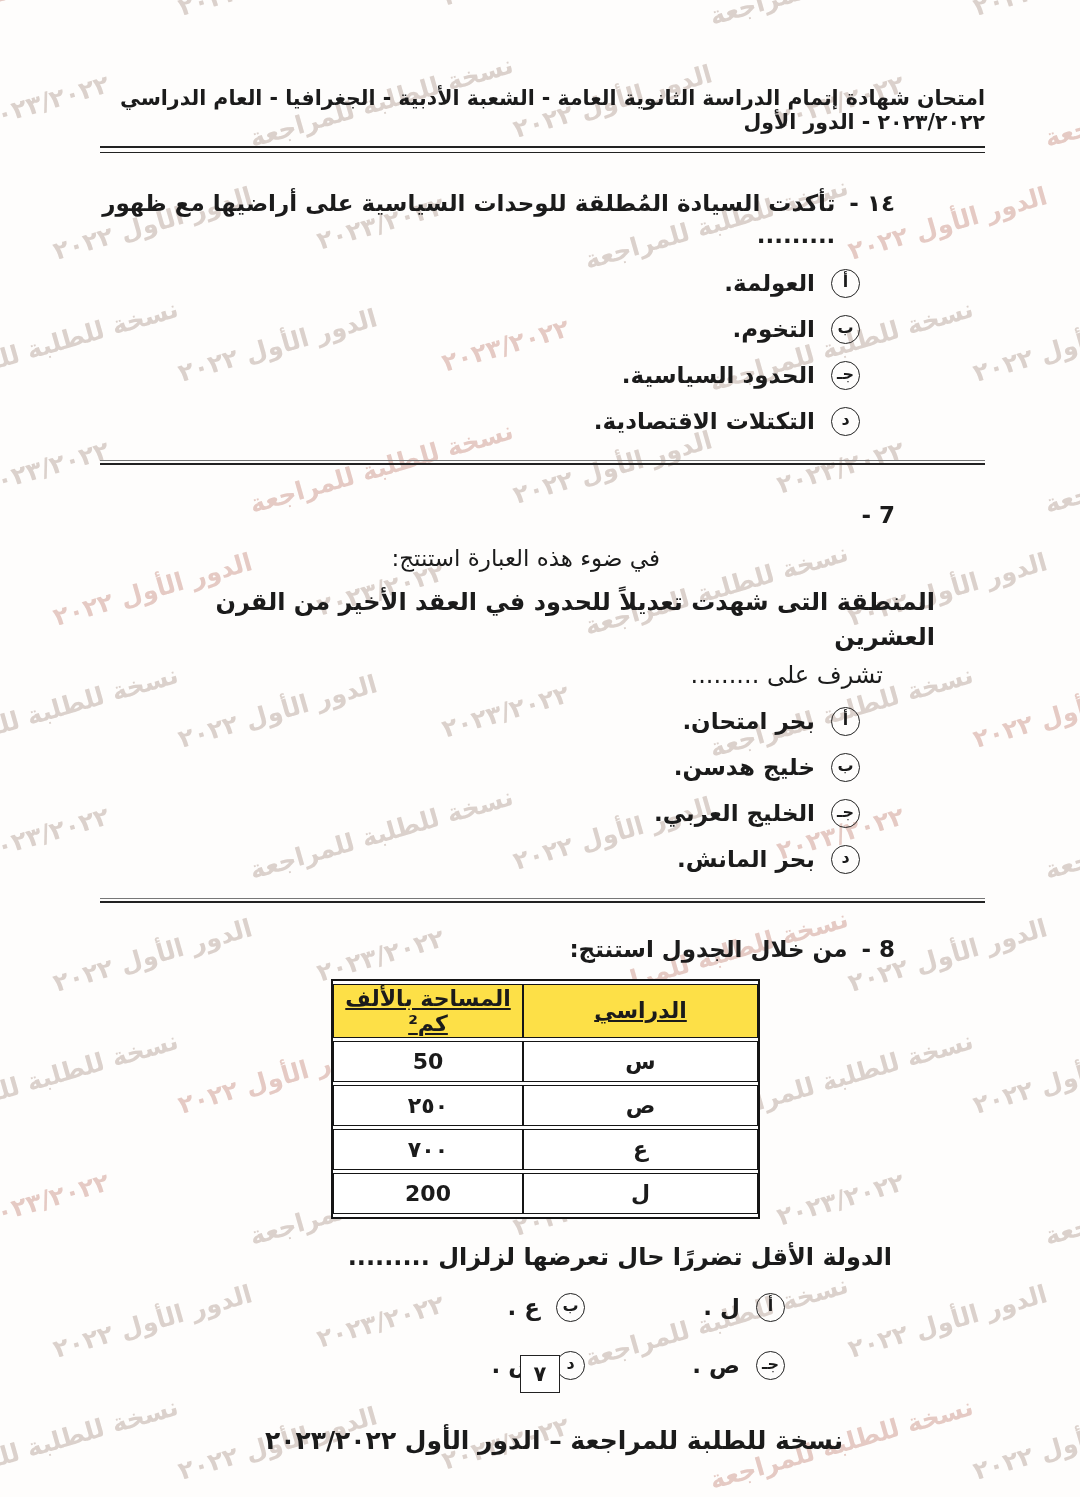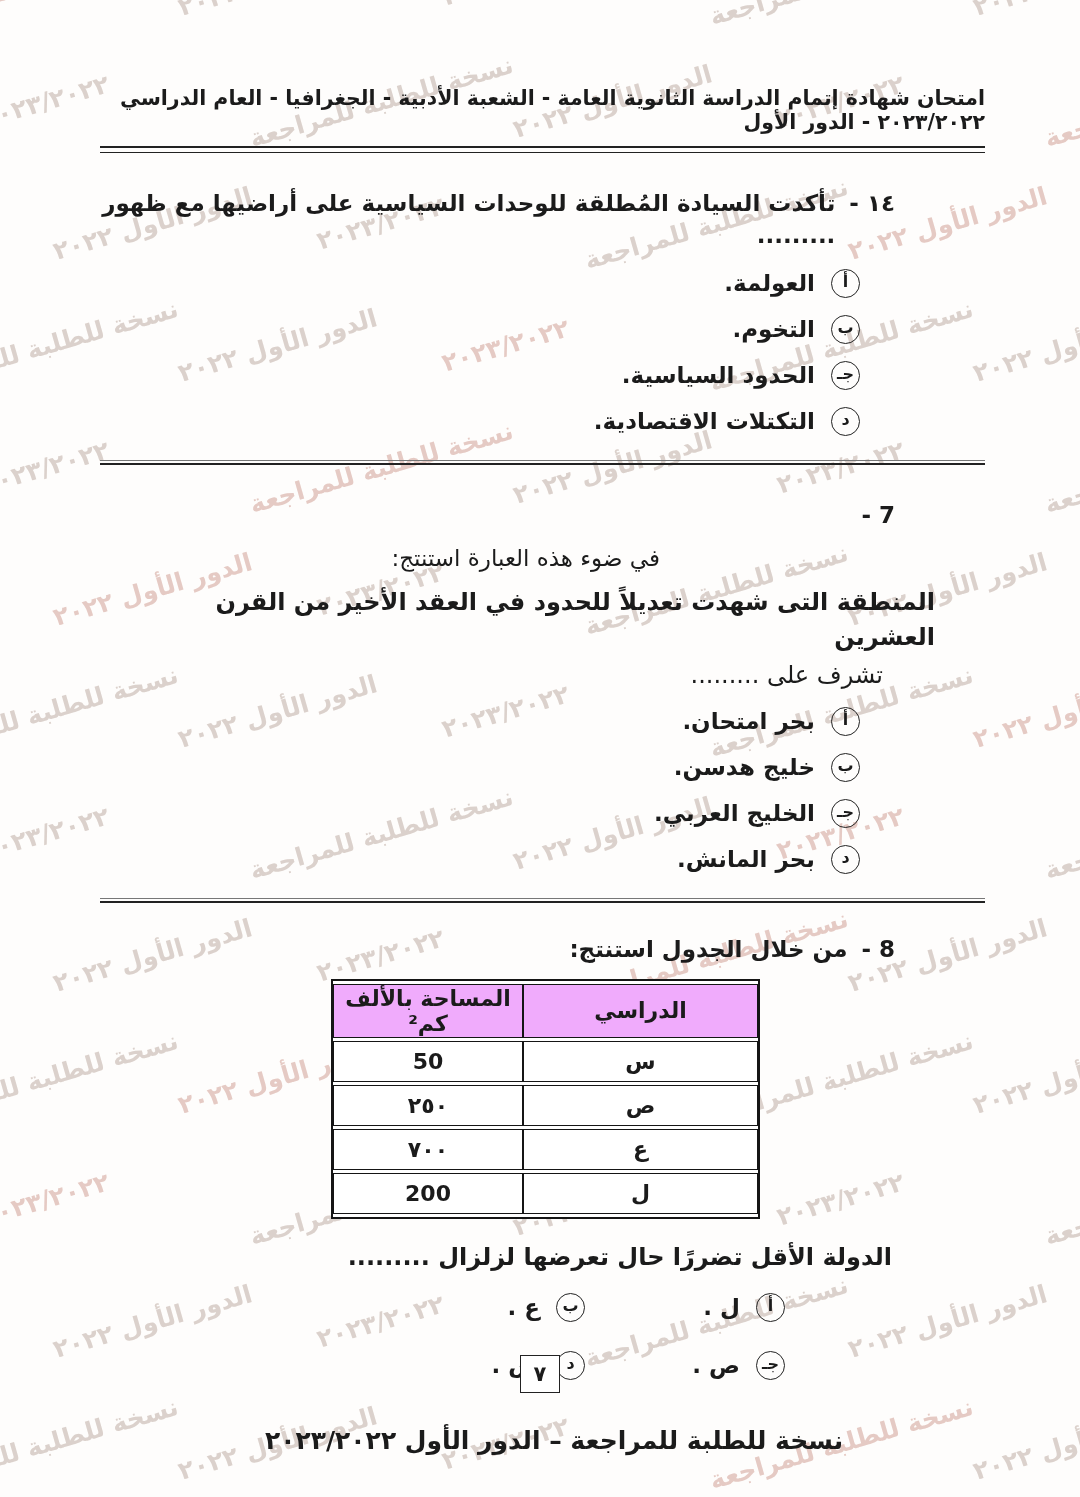--- a/index.html
+++ b/index.html
@@ -52,21 +52,21 @@
     border:2.6px solid #151515;
     margin:14px 135px 0 0;
     background:#fff;
   }
   table.geo th, table.geo td{
     border:1.6px solid #151515;
     font-weight:bold;font-size:22px;
     text-align:center;vertical-align:middle;
     height:37px;padding:1px 10px;
   }
-  table.geo th{background:#f0abfc;}
+  table.geo th{background:#fde047;text-decoration:underline;}
   col.c-country{width:235px;}
   col.c-area{width:190px;}
   .q16-stem{margin:24px 3px 0 0;font-weight:bold;font-size:24px;}
   .q16-grid{
     display:grid;grid-template-columns:200px 200px;
     margin:20px 110px 0 0;row-gap:12px;
   }
   
   .pagebox{
     position:absolute;left:50%;bottom:104px;transform:translateX(-50%);

